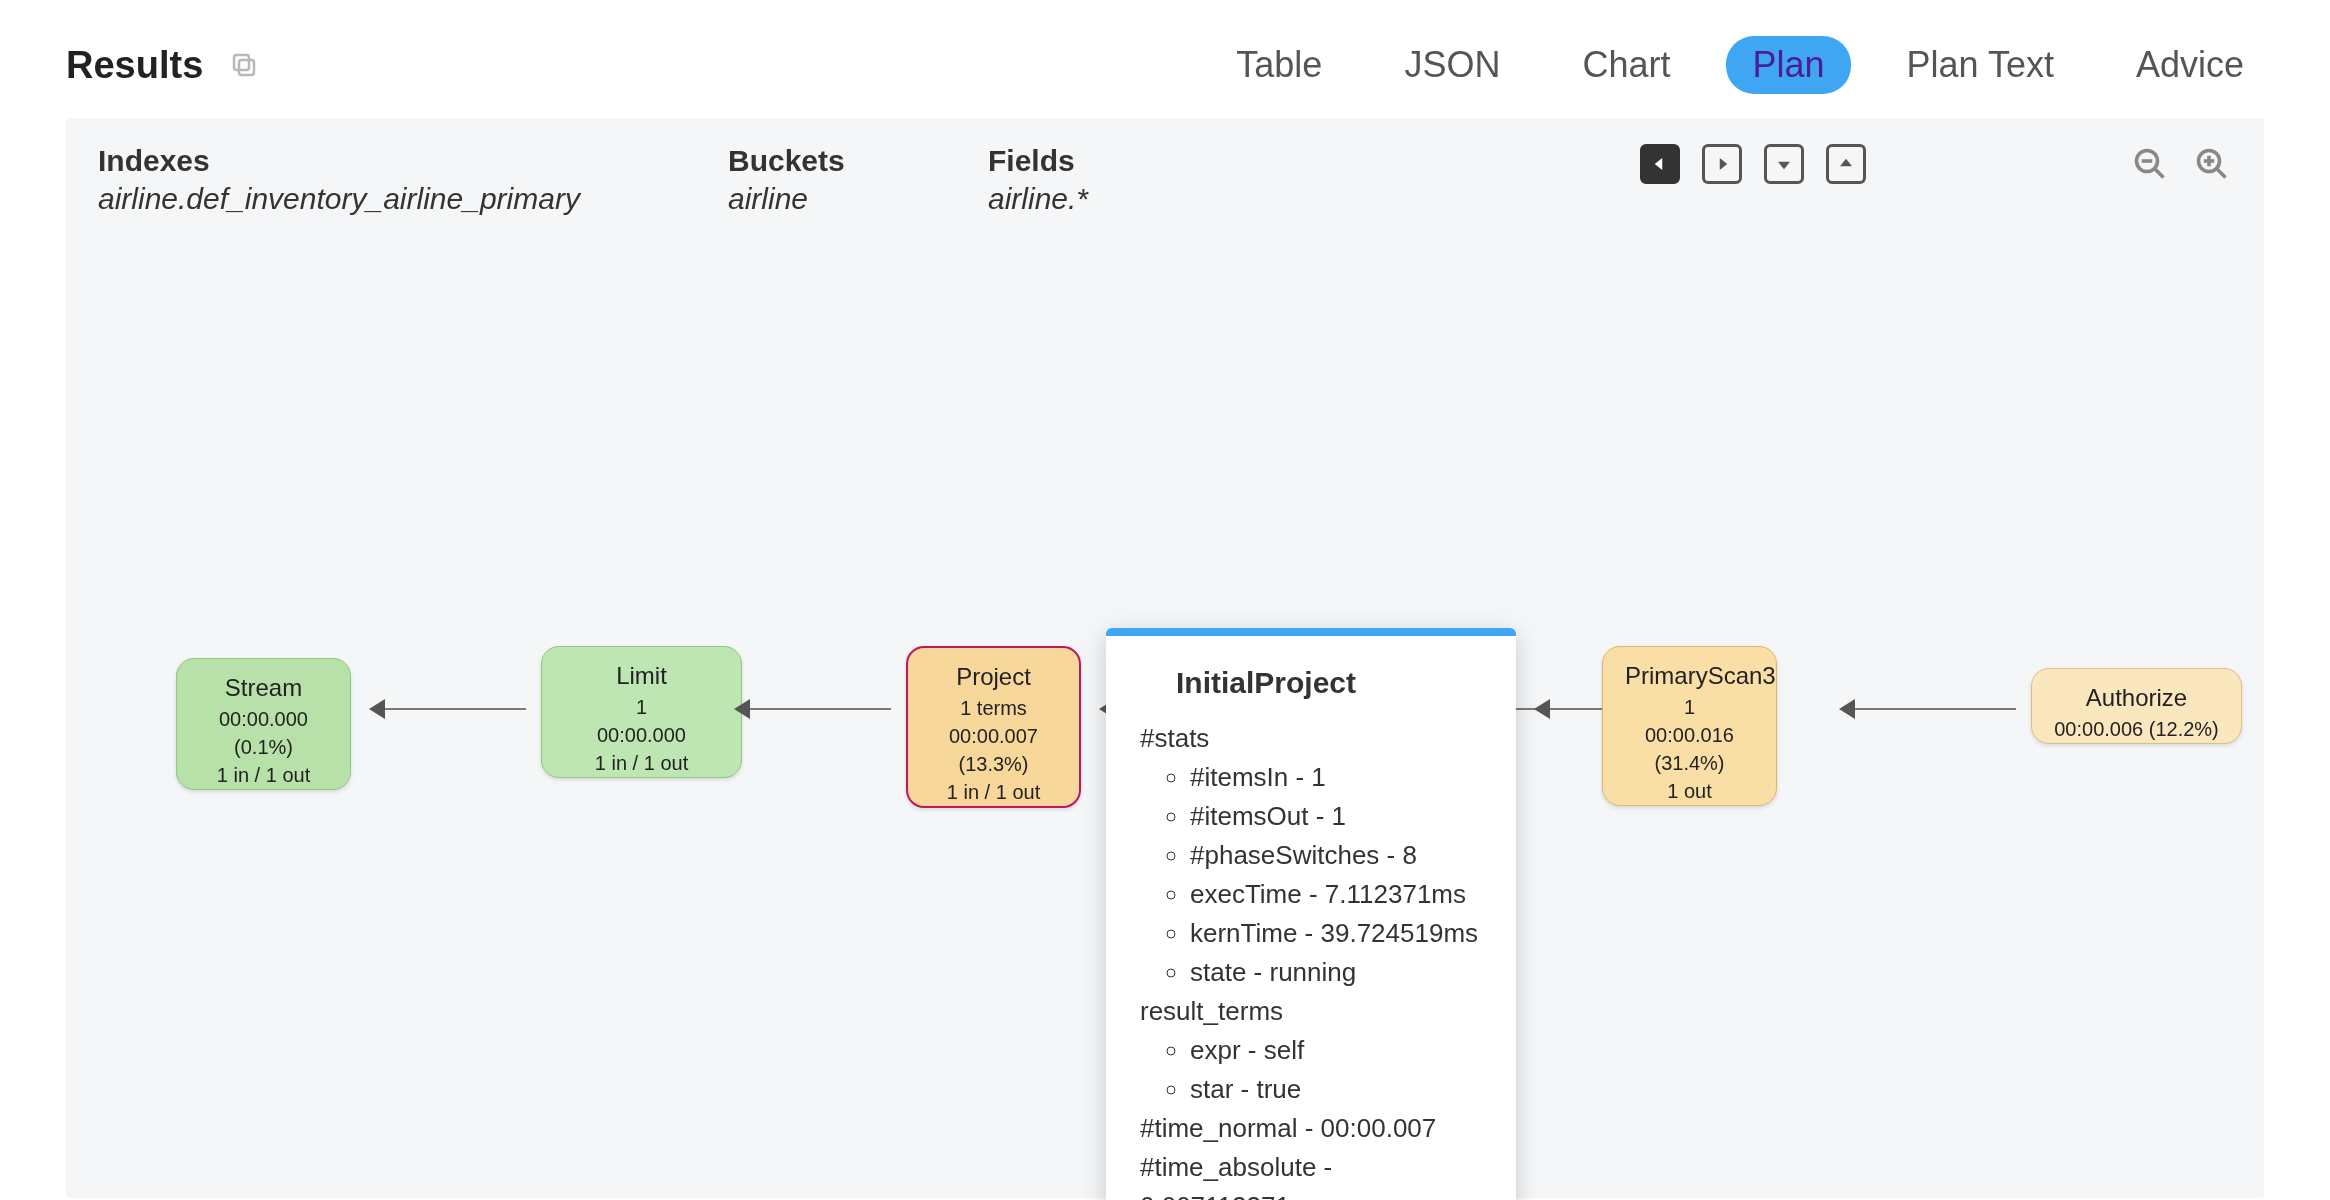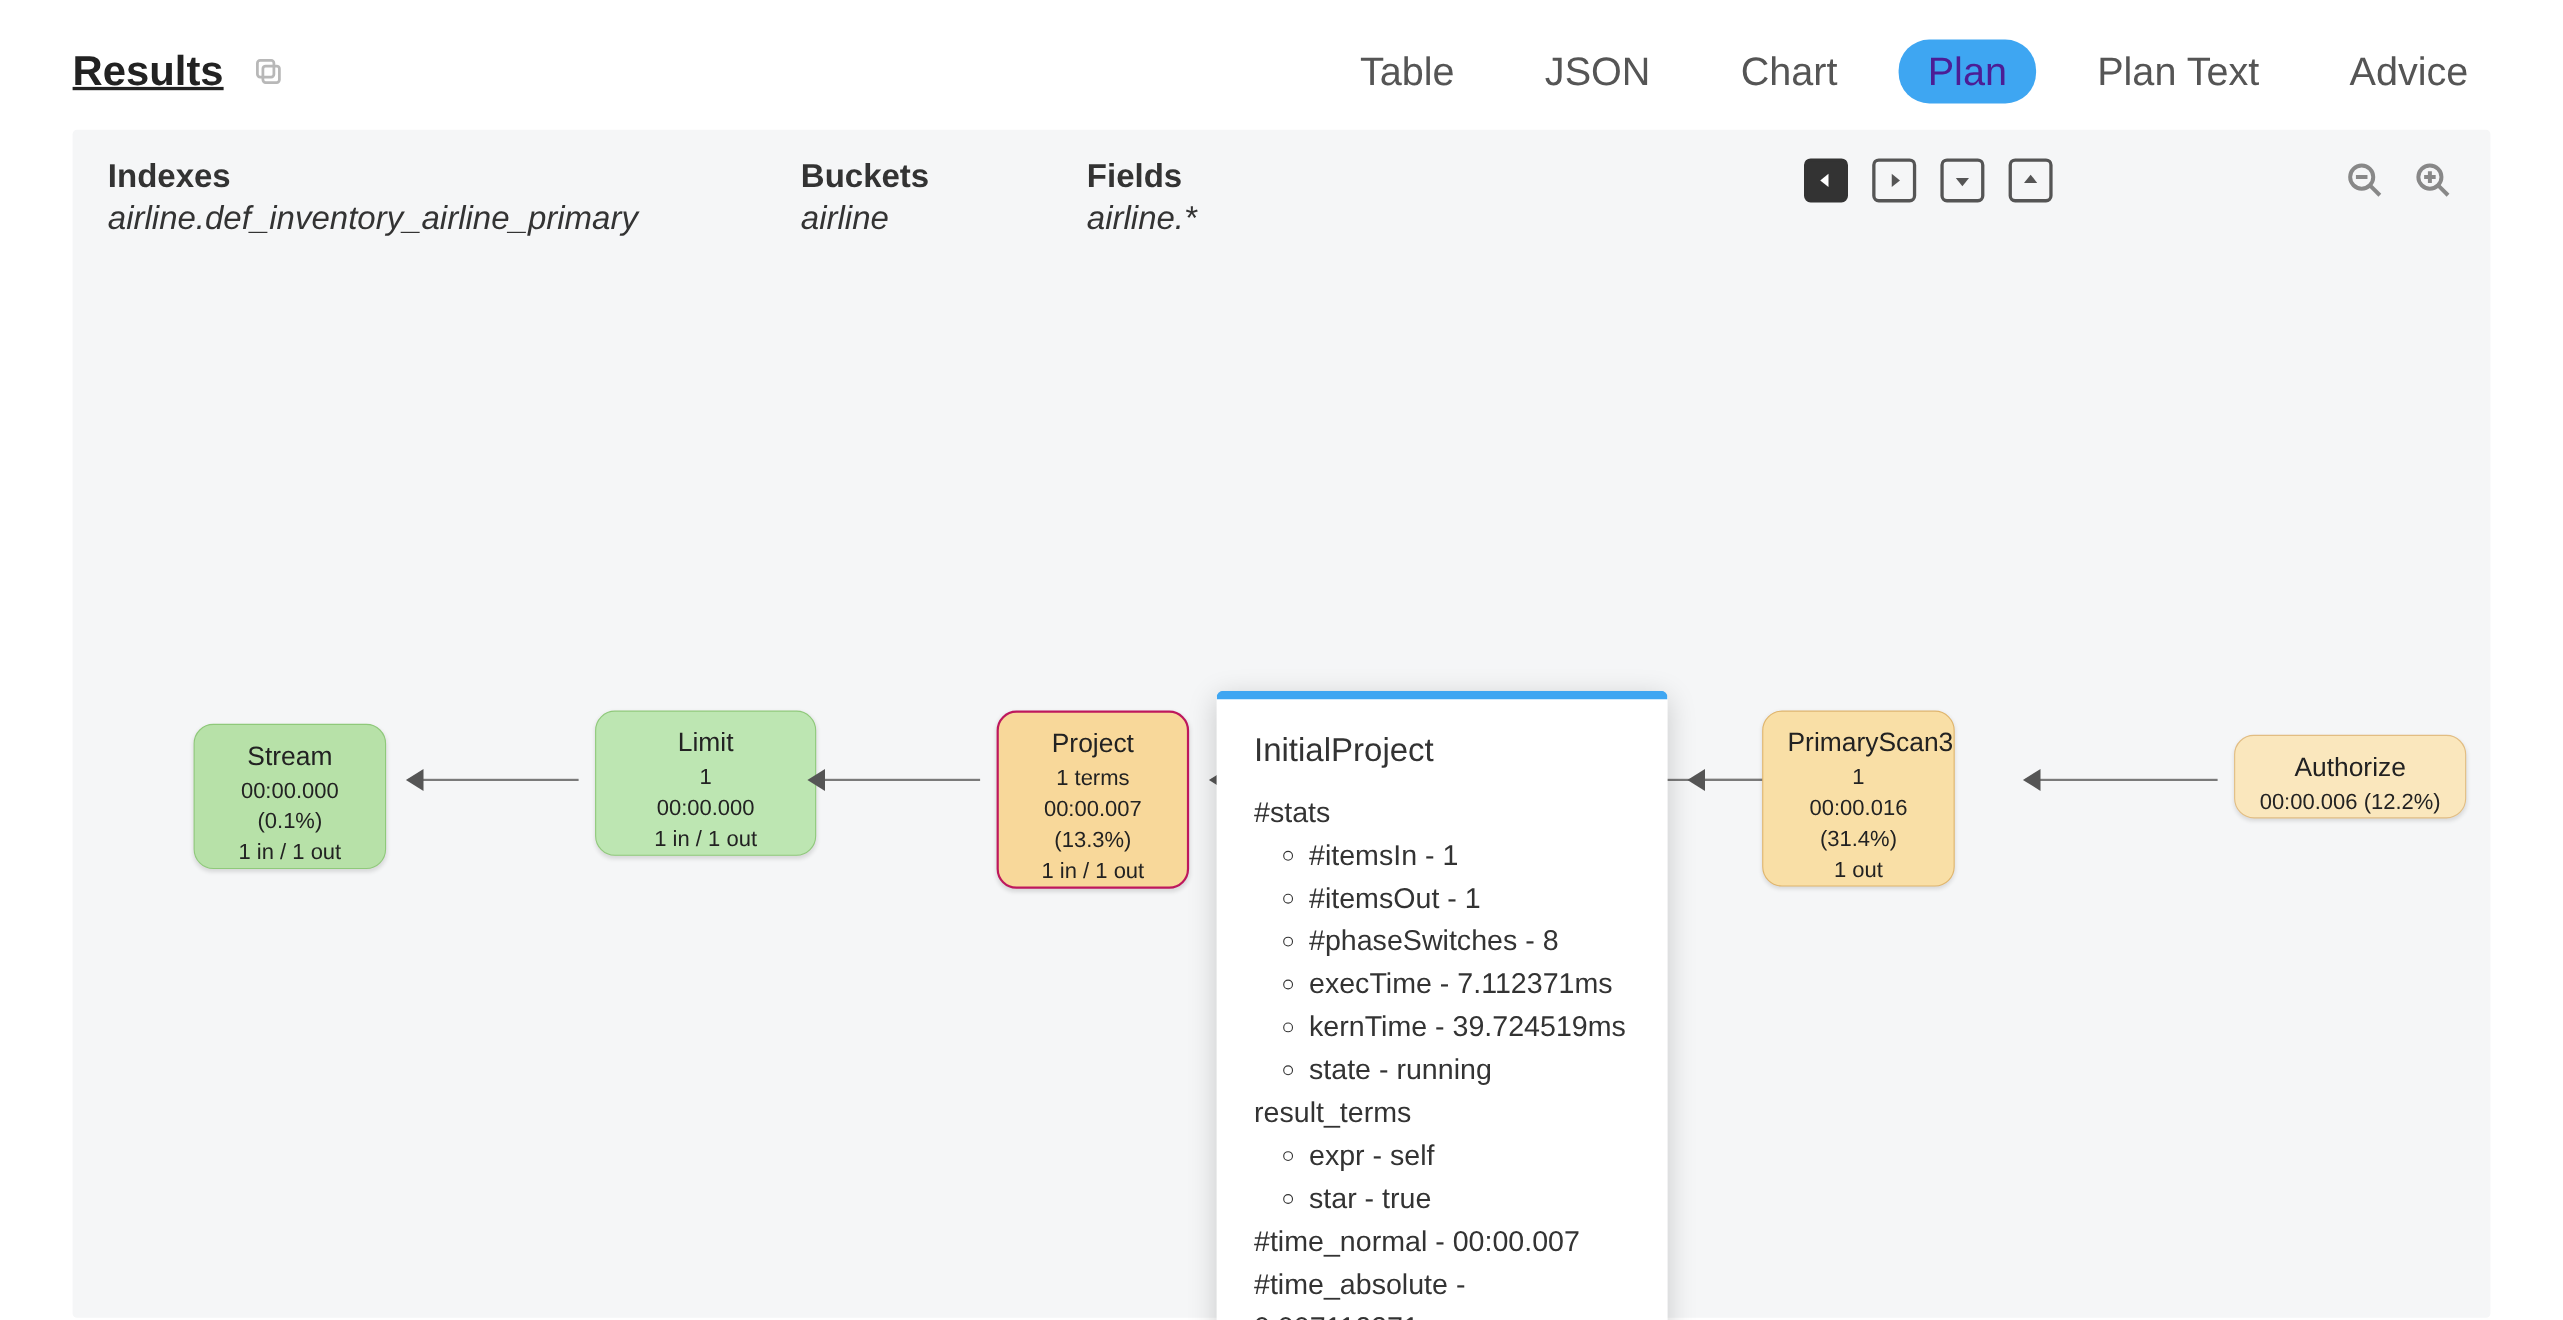--- a/index.html
+++ b/index.html
@@ -14,21 +14,20 @@
   
   .topbar {
     display: flex;
     align-items: center;
     padding: 36px 60px 24px 66px;
   }
   .results-title {
     font-size: 38px;
     font-weight: 700;
     color: #222;
-    text-decoration: underline;
   }
   .copy-icon {
     margin-left: 24px;
     width: 34px; height: 34px;
     color: #b8b8b8;
     display: flex; align-items: center; justify-content: center;
   }
   .tabs {
     margin-left: auto;
     display: flex;
@@ -138,21 +137,21 @@
     background: #ffffff;
     border-radius: 6px;
     box-shadow: 0 6px 26px rgba(0,0,0,0.18);
     border-top: 8px solid #3ea6f2;
     padding: 24px 34px 34px;
     width: 410px;
     font-size: 26px;
     color: #333;
     line-height: 1.5;
   }
-  .tooltip-title { font-size: 30px; font-weight: 400; margin-bottom: 14px; }
+  .tooltip-title { font-size: 30px; font-weight: 700; margin-bottom: 14px; margin-left: 36px; }
   .tooltip-card ul { list-style: circle; padding-left: 50px; }
   .tooltip-card .plain { padding-left: 0; }
 
 </style>
 </head>
 <body>
 
 <div class="topbar">
   <div class="results-title">Results</div>
   <div class="copy-icon">

